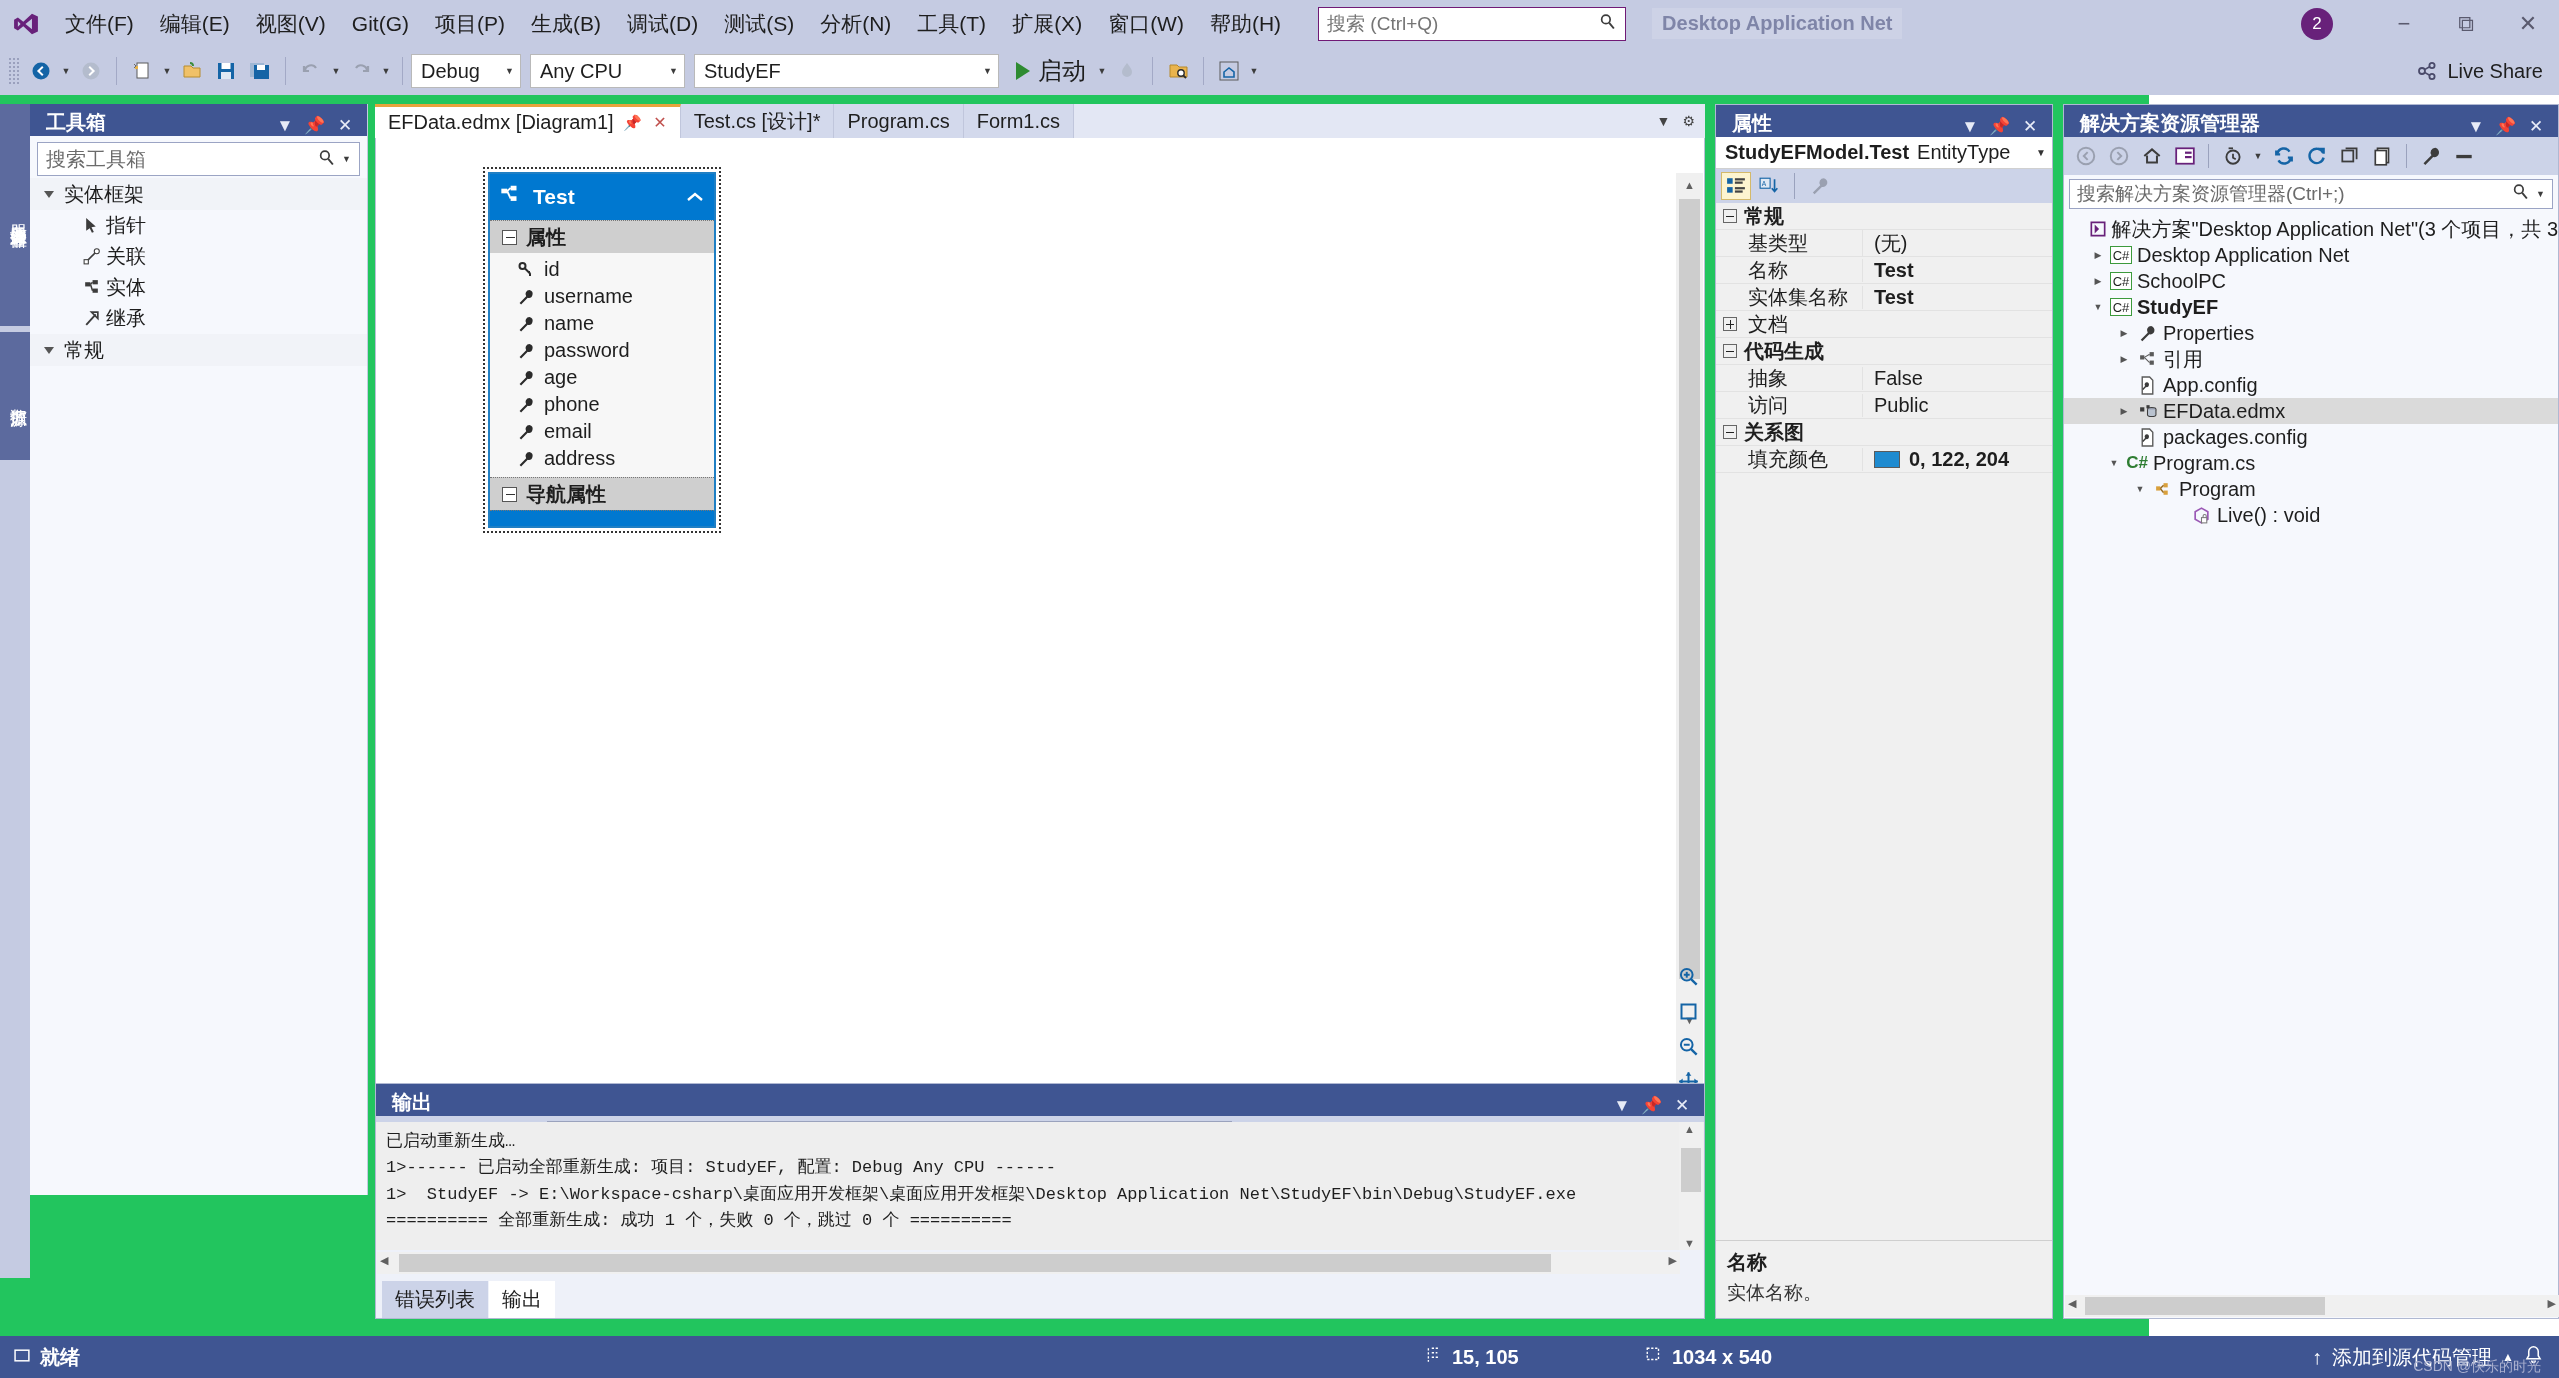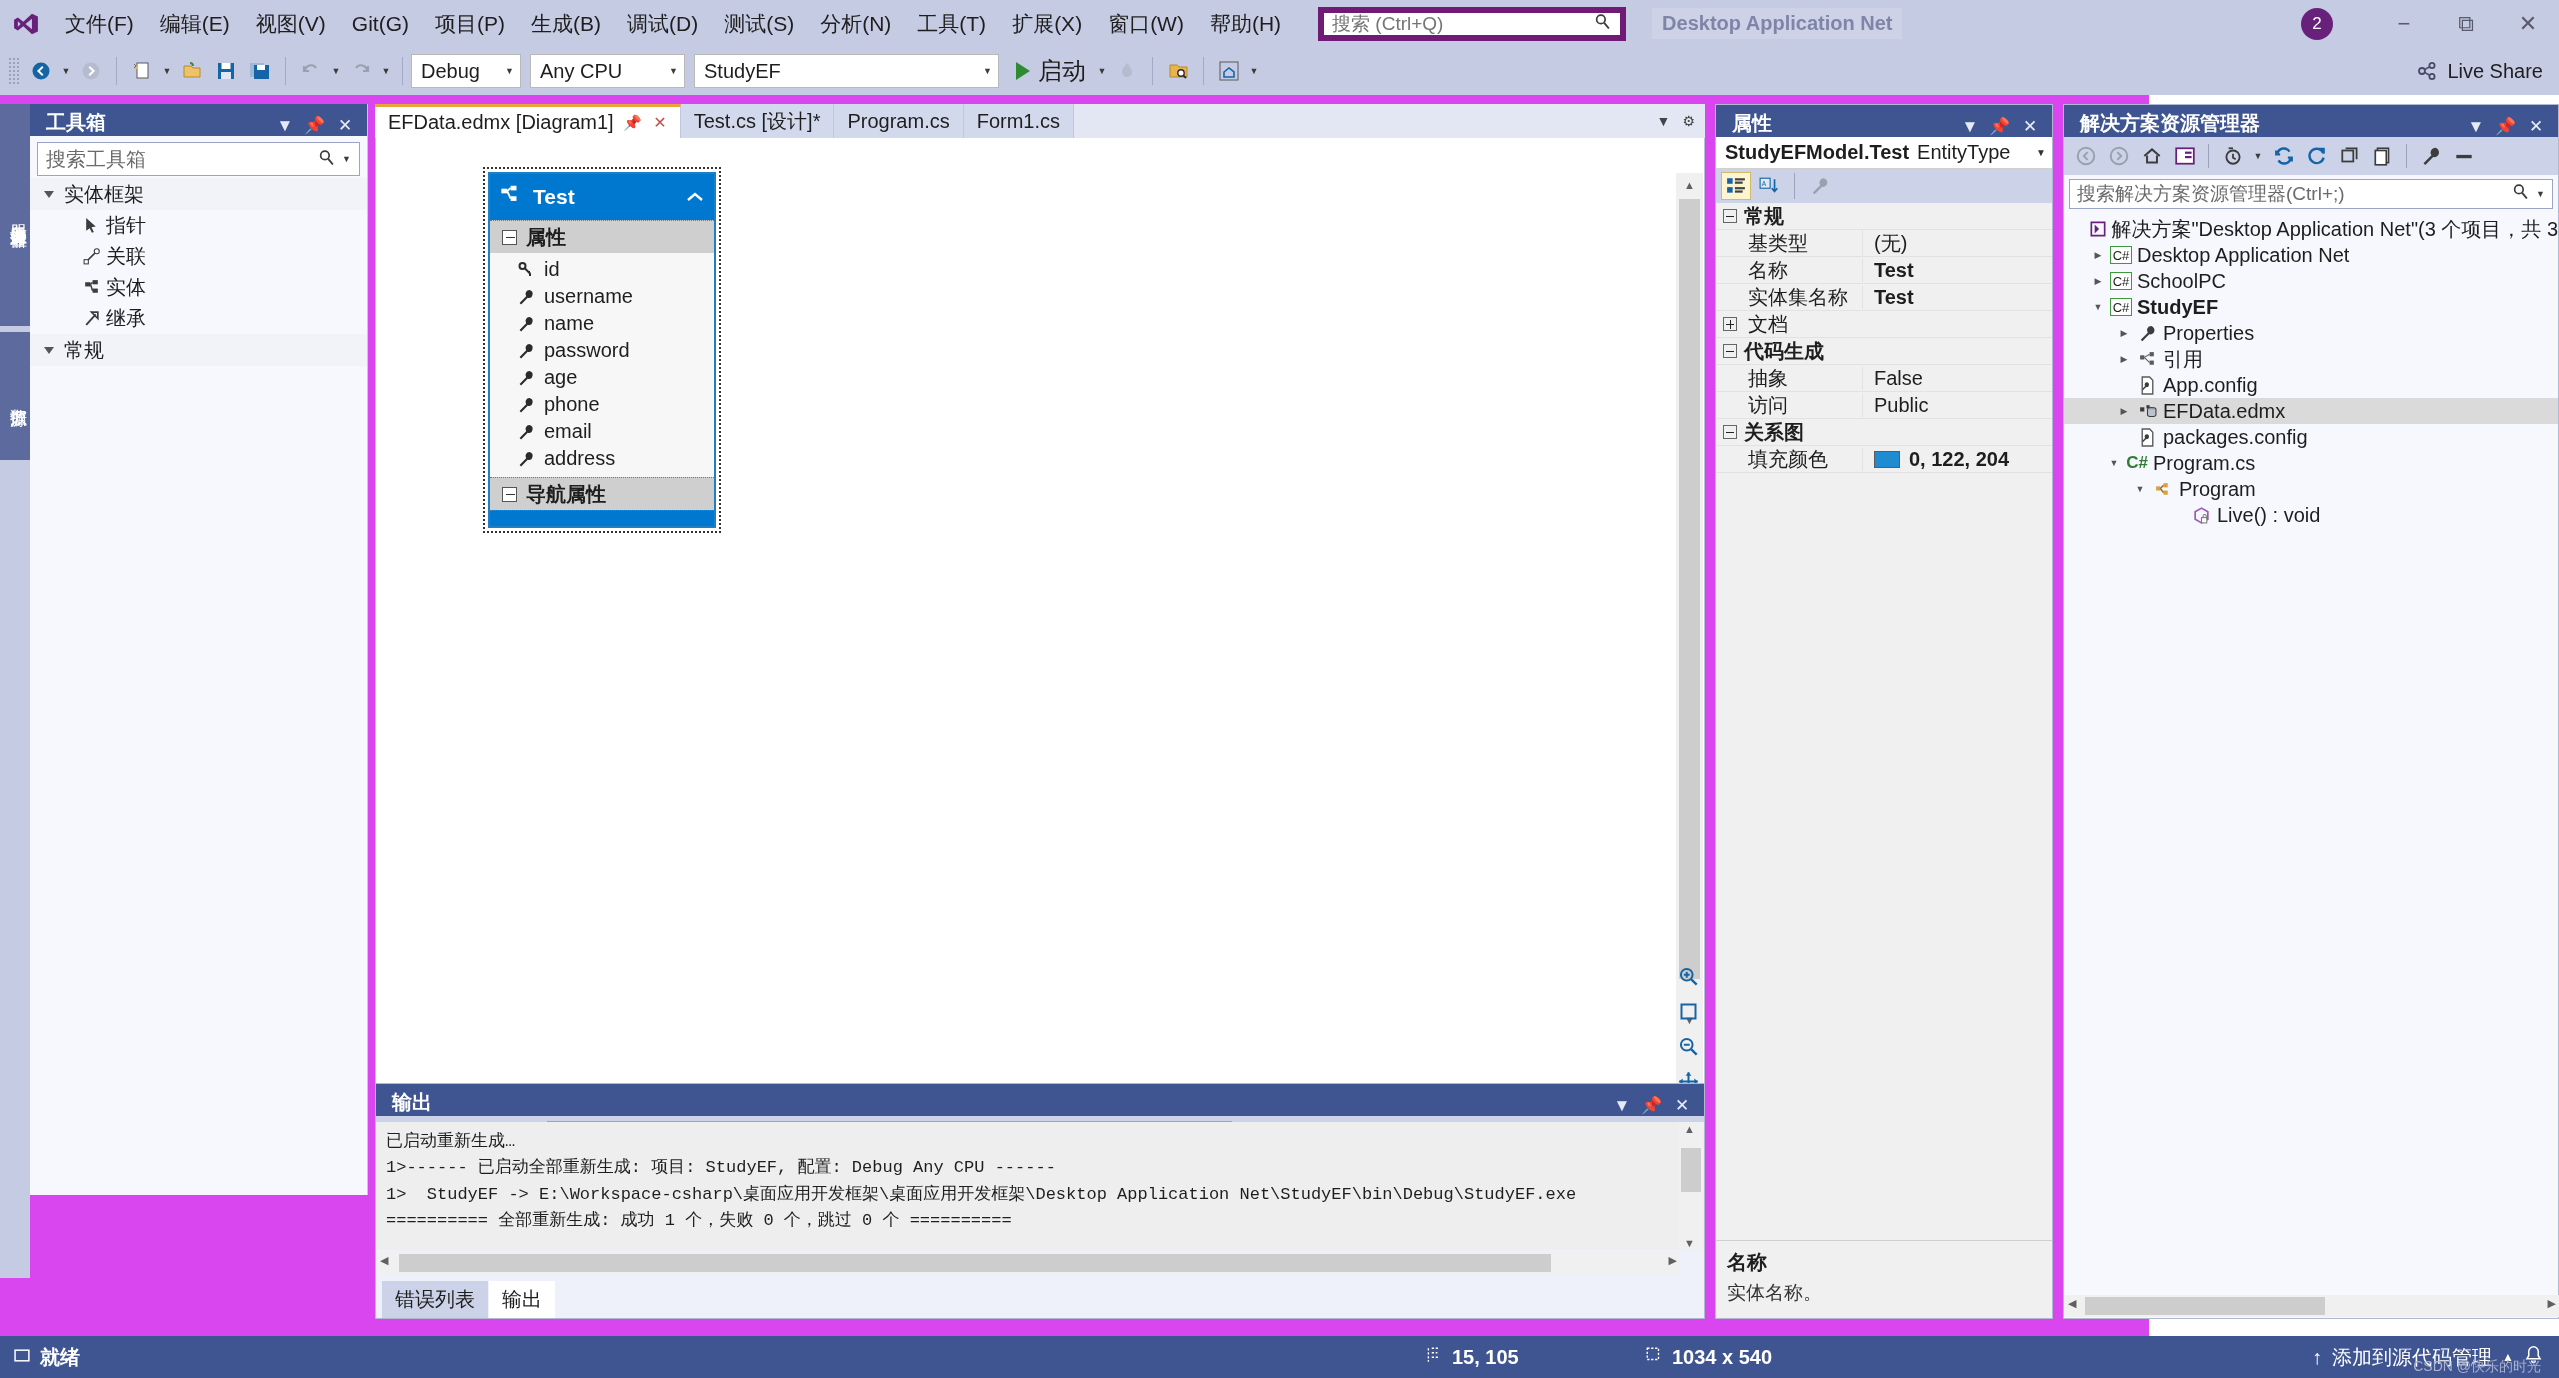--- a/index.html
+++ b/index.html
@@ -2,36 +2,36 @@
 <html><head>
 <meta charset="utf-8">
 <style>
   * { box-sizing: border-box; margin:0; padding:0; }
   html,body {
     width:2559px; height:1378px; overflow:hidden;
     font-family:"Liberation Sans","DejaVu Sans",sans-serif;
     font-size:20px; color:#1e1e1e;
     background:#ffffff;
   }
-  .app { position:relative; width:2149px; height:1378px; background:#d946ef; }
+  .app { position:relative; width:2149px; height:1378px; background:#22c55e; }
 
   
   .menubar {
     position:absolute; left:0; top:0; width:2559px; height:47px;
     background:#c5cbe2; display:flex; align-items:center;
   }
   .vslogo { width:52px; height:47px; display:flex; align-items:center; justify-content:center; }
   .vslogo svg { width:26px; height:26px; }
   .menuitem {
     padding:0 13px; height:47px; line-height:47px;
     font-size:21px; color:#1e1e1e; white-space:nowrap; cursor:default;
   }
   .searchbox {
     margin-left:24px; width:308px; height:34px; background:#ffffff;
-    border:6px solid #701a75; display:flex; align-items:center;
+    border:1px solid #701a75; display:flex; align-items:center;
     padding:0 8px; position:relative;
   }
   .searchbox input {
     border:0; outline:0; width:100%; height:100%;
     font-family:inherit; font-size:19px; color:#6c6c6c; background:transparent;
   }
   .searchbox .mag { position:absolute; right:9px; }
   .mag svg { width:17px; height:17px; }
   .apptitle {
     margin-left:26px; font-size:20px; font-weight:bold; color:#7f85a8;

